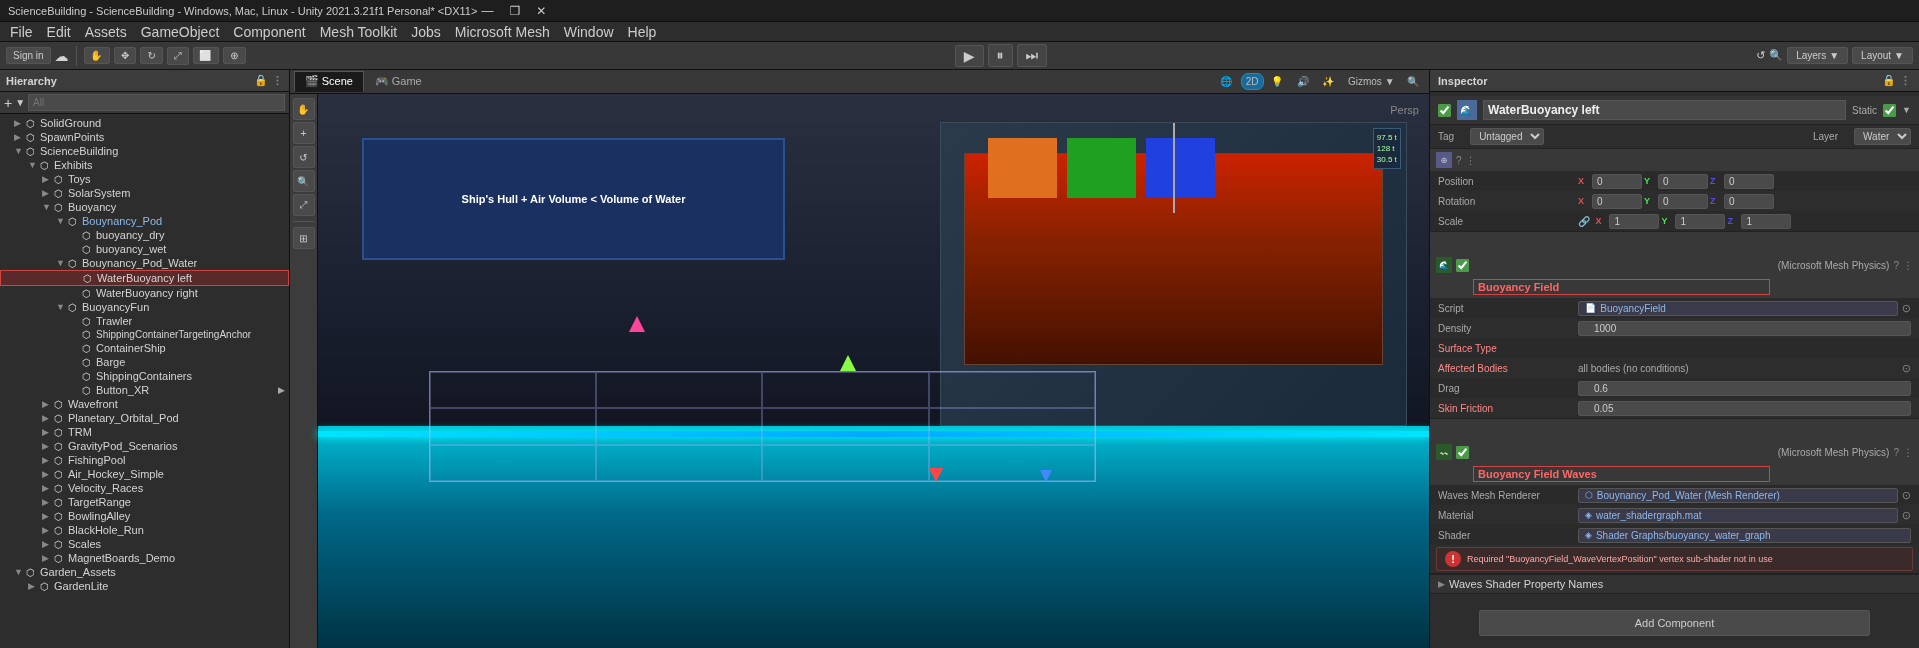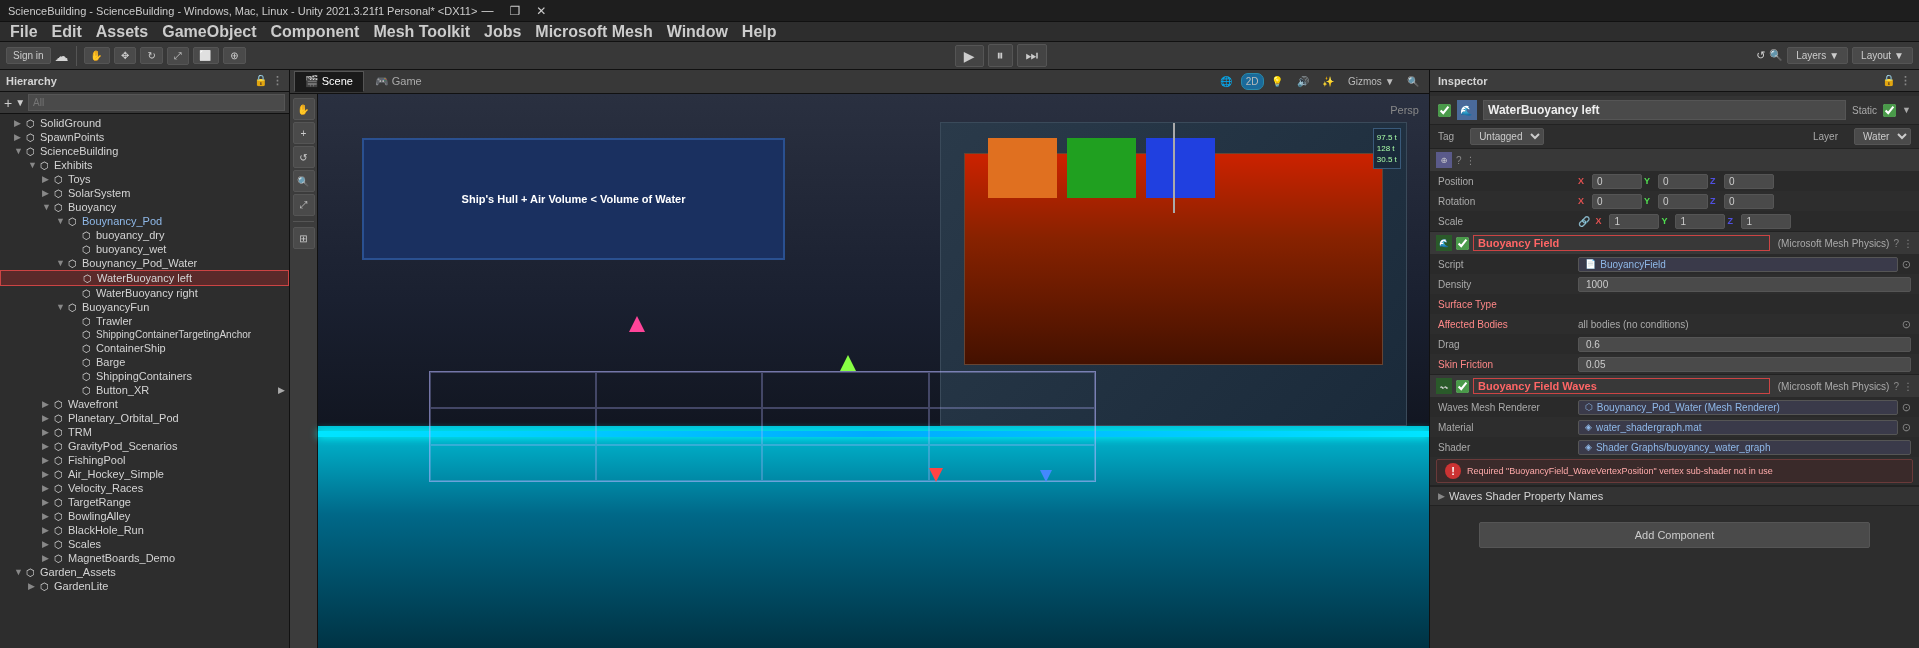--- a/index.html
+++ b/index.html
@@ -35,22 +35,21 @@
       display: flex;
       align-items: center;
       padding: 0 4px;
       gap: 2px;
       border-bottom: 1px solid #111;
     }
     .menu-item {
       padding: 2px 6px;
       color: #ccc;
       cursor: pointer;
-      font-size: 16px;
-      font-weight: bold;
+      font-size: 14px;
     }
 
     
     #toolbar {
       background: #383838;
       height: 28px;
       display: flex;
       align-items: center;
       padding: 0 6px;
       gap: 4px;
@@ -294,20 +293,21 @@
       color: #eee;
       flex: 1;
     }
     .comp-title.highlighted {
       color: #ff6666;
       background: transparent;
     }
     .comp-title-box {
       border: 1px solid #cc4444;
       padding: 1px 4px;
+      margin-top: 44px;
     }
     .comp-subtitle {
       font-size: 10px;
       color: #aaa;
     }
     .comp-icons { display: flex; gap: 4px; align-items: center; }
     .comp-mini-icon {
       font-size: 10px;
       color: #888;
       cursor: pointer;
@@ -333,21 +333,21 @@
     .prop-value {
       flex: 1;
       display: flex;
       align-items: center;
       gap: 4px;
     }
     .prop-field {
       background: #4a4a4a;
       border: 1px solid #555;
       color: #ccc;
-      padding: 1px 7px;
+      padding: 1px 15px;
       font-size: 10px;
       border-radius: 2px;
       min-width: 50px;
     }
     .prop-field.wide { flex: 1; }
     .prop-xyz { display: flex; gap: 2px; flex: 1; }
     .prop-xyz-item { display: flex; align-items: center; gap: 2px; }
     .prop-xyz-label { font-size: 9px; color: #888; font-weight: bold; width: 12px; }
     .prop-xyz-label.x { color: #e05050; }
     .prop-xyz-label.y { color: #50e050; }

